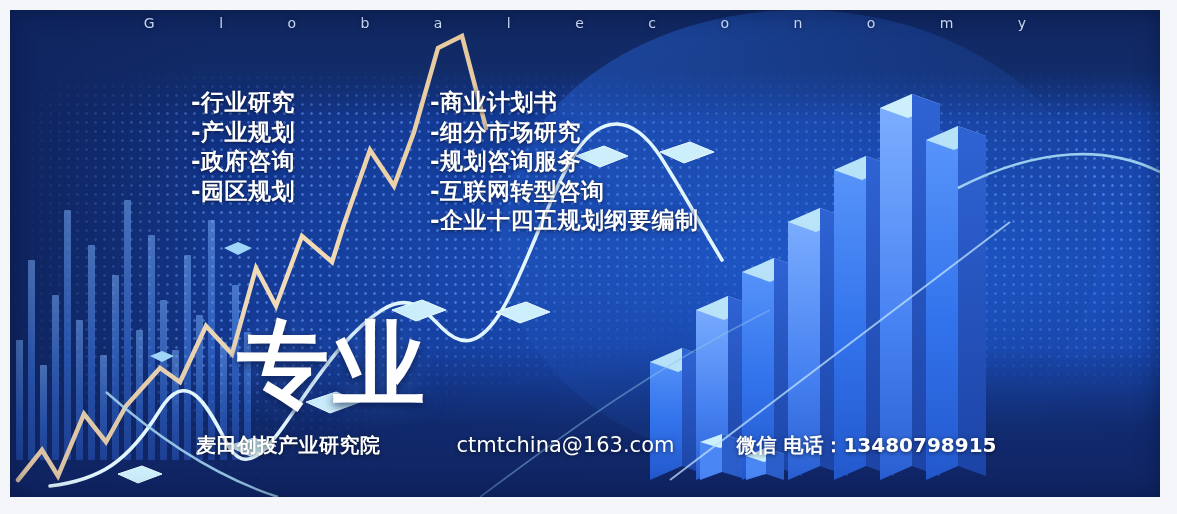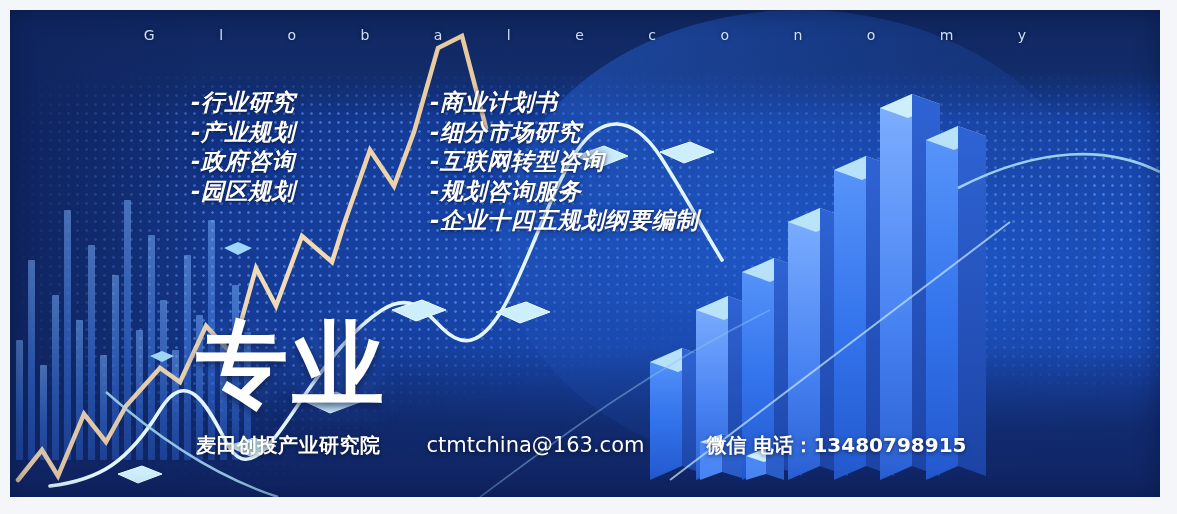--- a/index.html
+++ b/index.html
@@ -38,40 +38,40 @@
   .stripes{position:absolute;left:0;top:150px;width:260px;height:300px;opacity:.5;}
   .stripes i{position:absolute;bottom:0;width:7px;
      background:linear-gradient(180deg,#7fb4ff 0%,#3d7ae8 60%,#2a5bc4 100%);border-radius:1px;}
 
   svg.art{position:absolute;inset:0;width:100%;height:100%;}
 
   
   .top-word{position:absolute;left:0;top:0;width:100%;height:26px;
      text-align:center;color:#cfe0ff;font-size:14px;letter-spacing:30px;
      text-indent:30px;line-height:26px;font-weight:400;
-     text-shadow:0 0 4px rgba(0,0,0,.45);white-space:nowrap;margin-top:12px;}
+     text-shadow:0 0 4px rgba(0,0,0,.45);white-space:nowrap;}
 
   .svc{position:absolute;top:78px;color:#ffffff;font-size:23px;line-height:29.5px;
        font-weight:700;letter-spacing:.5px;
-       text-shadow:0 1px 3px rgba(0,0,0,.55), 0 0 10px rgba(20,50,130,.6);font-style:italic;}
+       text-shadow:0 1px 3px rgba(0,0,0,.55), 0 0 10px rgba(20,50,130,.6);}
   .svc.col1{left:181px;}
   .svc.col2{left:420px;}
   .svc div{white-space:nowrap;}
 
   .headline{position:absolute;left:186px;top:300px;width:830px;height:110px;
      display:flex;align-items:center;gap:58px;}
   .headline span{color:#fff;font-size:92px;font-weight:700;line-height:1;
      letter-spacing:4px;
-     text-shadow:0 3px 10px rgba(4,18,60,.75), 0 0 26px rgba(90,150,255,.35);}
+     text-shadow:0 3px 10px rgba(4,18,60,.75), 0 0 26px rgba(90,150,255,.35);padding-left:41px;}
 
   .footer{position:absolute;left:186px;top:420px;height:30px;
      display:flex;align-items:center;white-space:nowrap;}
   .footer .f-cn{color:#fff;font-size:20px;font-weight:700;letter-spacing:.5px;
      text-shadow:0 1px 4px rgba(0,0,0,.6);}
-  .footer .f-mail{color:#fff;font-size:21px;font-weight:400;margin-left:46px;
+  .footer .f-mail{color:#fff;font-size:21px;font-weight:400;margin-left:76px;
      text-shadow:0 1px 4px rgba(0,0,0,.6);}
   .footer .f-tel{color:#fff;font-size:20px;font-weight:700;margin-left:62px;
      text-shadow:0 1px 4px rgba(0,0,0,.6);}
 
   .edge-shadow{position:absolute;inset:0;pointer-events:none;
      box-shadow:inset 0 0 22px rgba(6,18,52,.55);}
 </style>
 </head>
 <body>
 
@@ -219,22 +219,22 @@
   <div class="svc col1">
     <div>-行业研究</div>
     <div>-产业规划</div>
     <div>-政府咨询</div>
     <div>-园区规划</div>
   </div>
 
   <div class="svc col2">
     <div>-商业计划书</div>
     <div>-细分市场研究</div>
+    <div>-规划咨询服务</div>
     <div>-互联网转型咨询</div>
-    <div>-规划咨询服务</div>
     <div>-企业十四五规划纲要编制</div>
   </div>
 
   <div class="headline">
     <span>专业</span>
   </div>
 
   <div class="footer">
     <div class="f-cn">麦田创投产业研究院</div>
     <div class="f-mail">ctmtchina@163.com</div>

